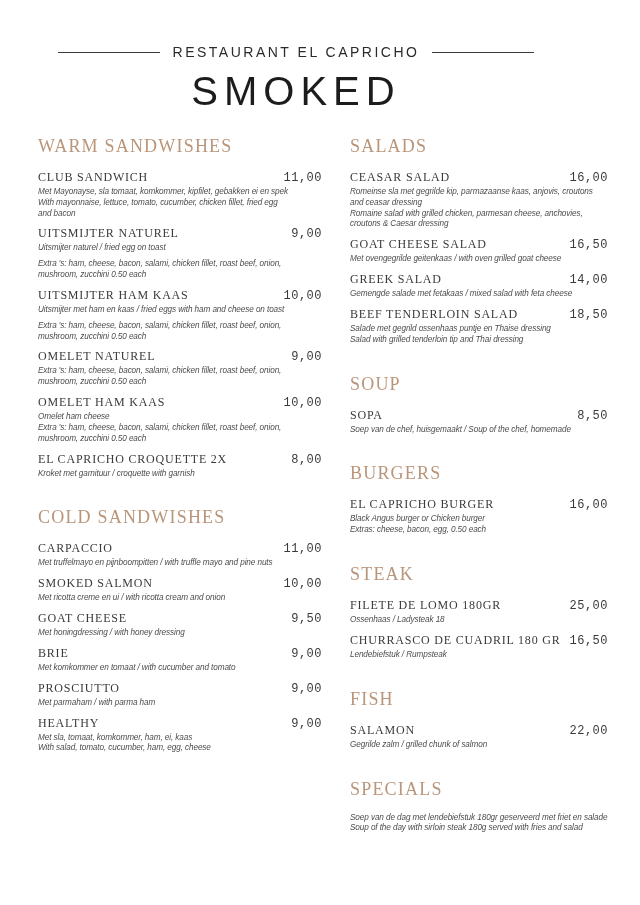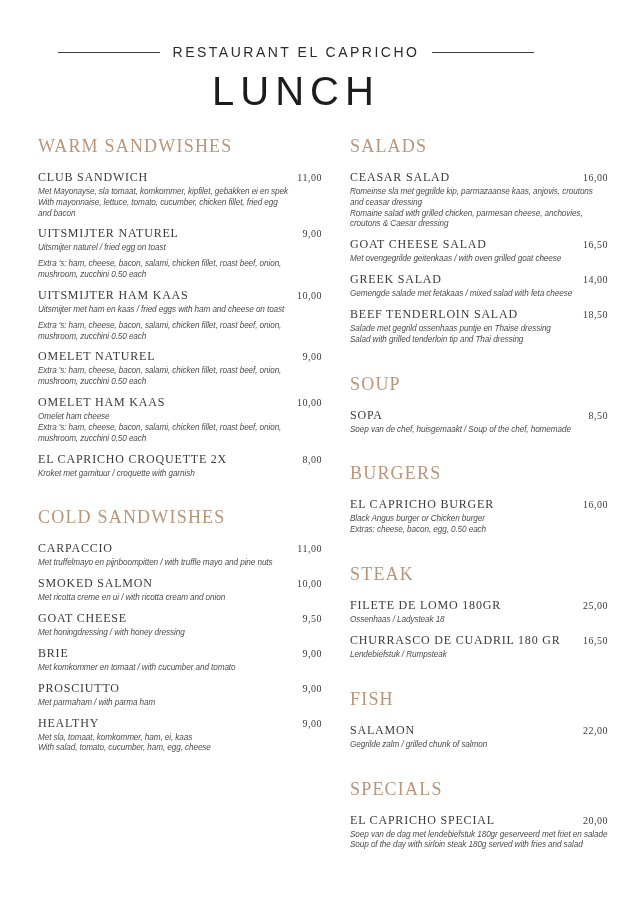--- a/index.html
+++ b/index.html
@@ -64,22 +64,22 @@
     gap: 8px;
   }
   .item-name {
     font-family: "Liberation Serif", serif;
     font-size: 12px;
     letter-spacing: 0.8px;
     color: var(--title);
     text-align: right;
   }
   .item-price {
-    font-family: Liberation Serif, serif;
-    font-size: 10px;
+    font-family: Liberation Mono, monospace;
+    font-size: 12px;
     letter-spacing: 0.5px;
     color: var(--title);
     white-space: nowrap;
   }
   .desc {
     margin: 2px 0 3px;
     color: var(--muted);
     font-size: 8.2px;
     letter-spacing: -0.1px;
     line-height: 1.32;
@@ -91,21 +91,21 @@
 </head>
 <body style="background: rgb(255, 255, 255);">
 
 <div class="page">
   <div class="header">
     <div class="brand-row">
       <span class="brand-line"></span>
       <span class="brand-name">RESTAURANT EL CAPRICHO</span>
       <span class="brand-line"></span>
     </div>
-    <div class="menu-title">LUNCH</div>
+    <div class="menu-title">SMOKED</div>
   </div>
 
   <div class="columns" id="menu-columns">
       <div class="column">
         <section class="section">
           <h2 class="section-heading">WARM SANDWISHES</h2>
           <div class="item">
             <div class="item-row">
               <span class="item-name">CLUB SANDWICH</span>
               <span class="item-price">11,00</span>
@@ -330,24 +330,20 @@
               <span class="item-price">22,00</span>
             </div>
             <p class="desc">
               <span class="line">Gegrilde zalm / grilled chunk of salmon</span>
             </p>
           </div>
         </section>
         <section class="section">
           <h2 class="section-heading">SPECIALS</h2>
           <div class="item">
-            <div class="item-row">
-              <span class="item-name">EL CAPRICHO SPECIAL</span>
-              <span class="item-price">20,00</span>
-            </div>
             <p class="desc">
               <span class="line">Soep van de dag met lendebiefstuk 180gr geserveerd met friet en salade</span>
               <span class="line">Soup of the day with sirloin steak 180g served with fries and salad</span>
             </p>
           </div>
         </section>
       </div>
     </div>
 </div>
 

